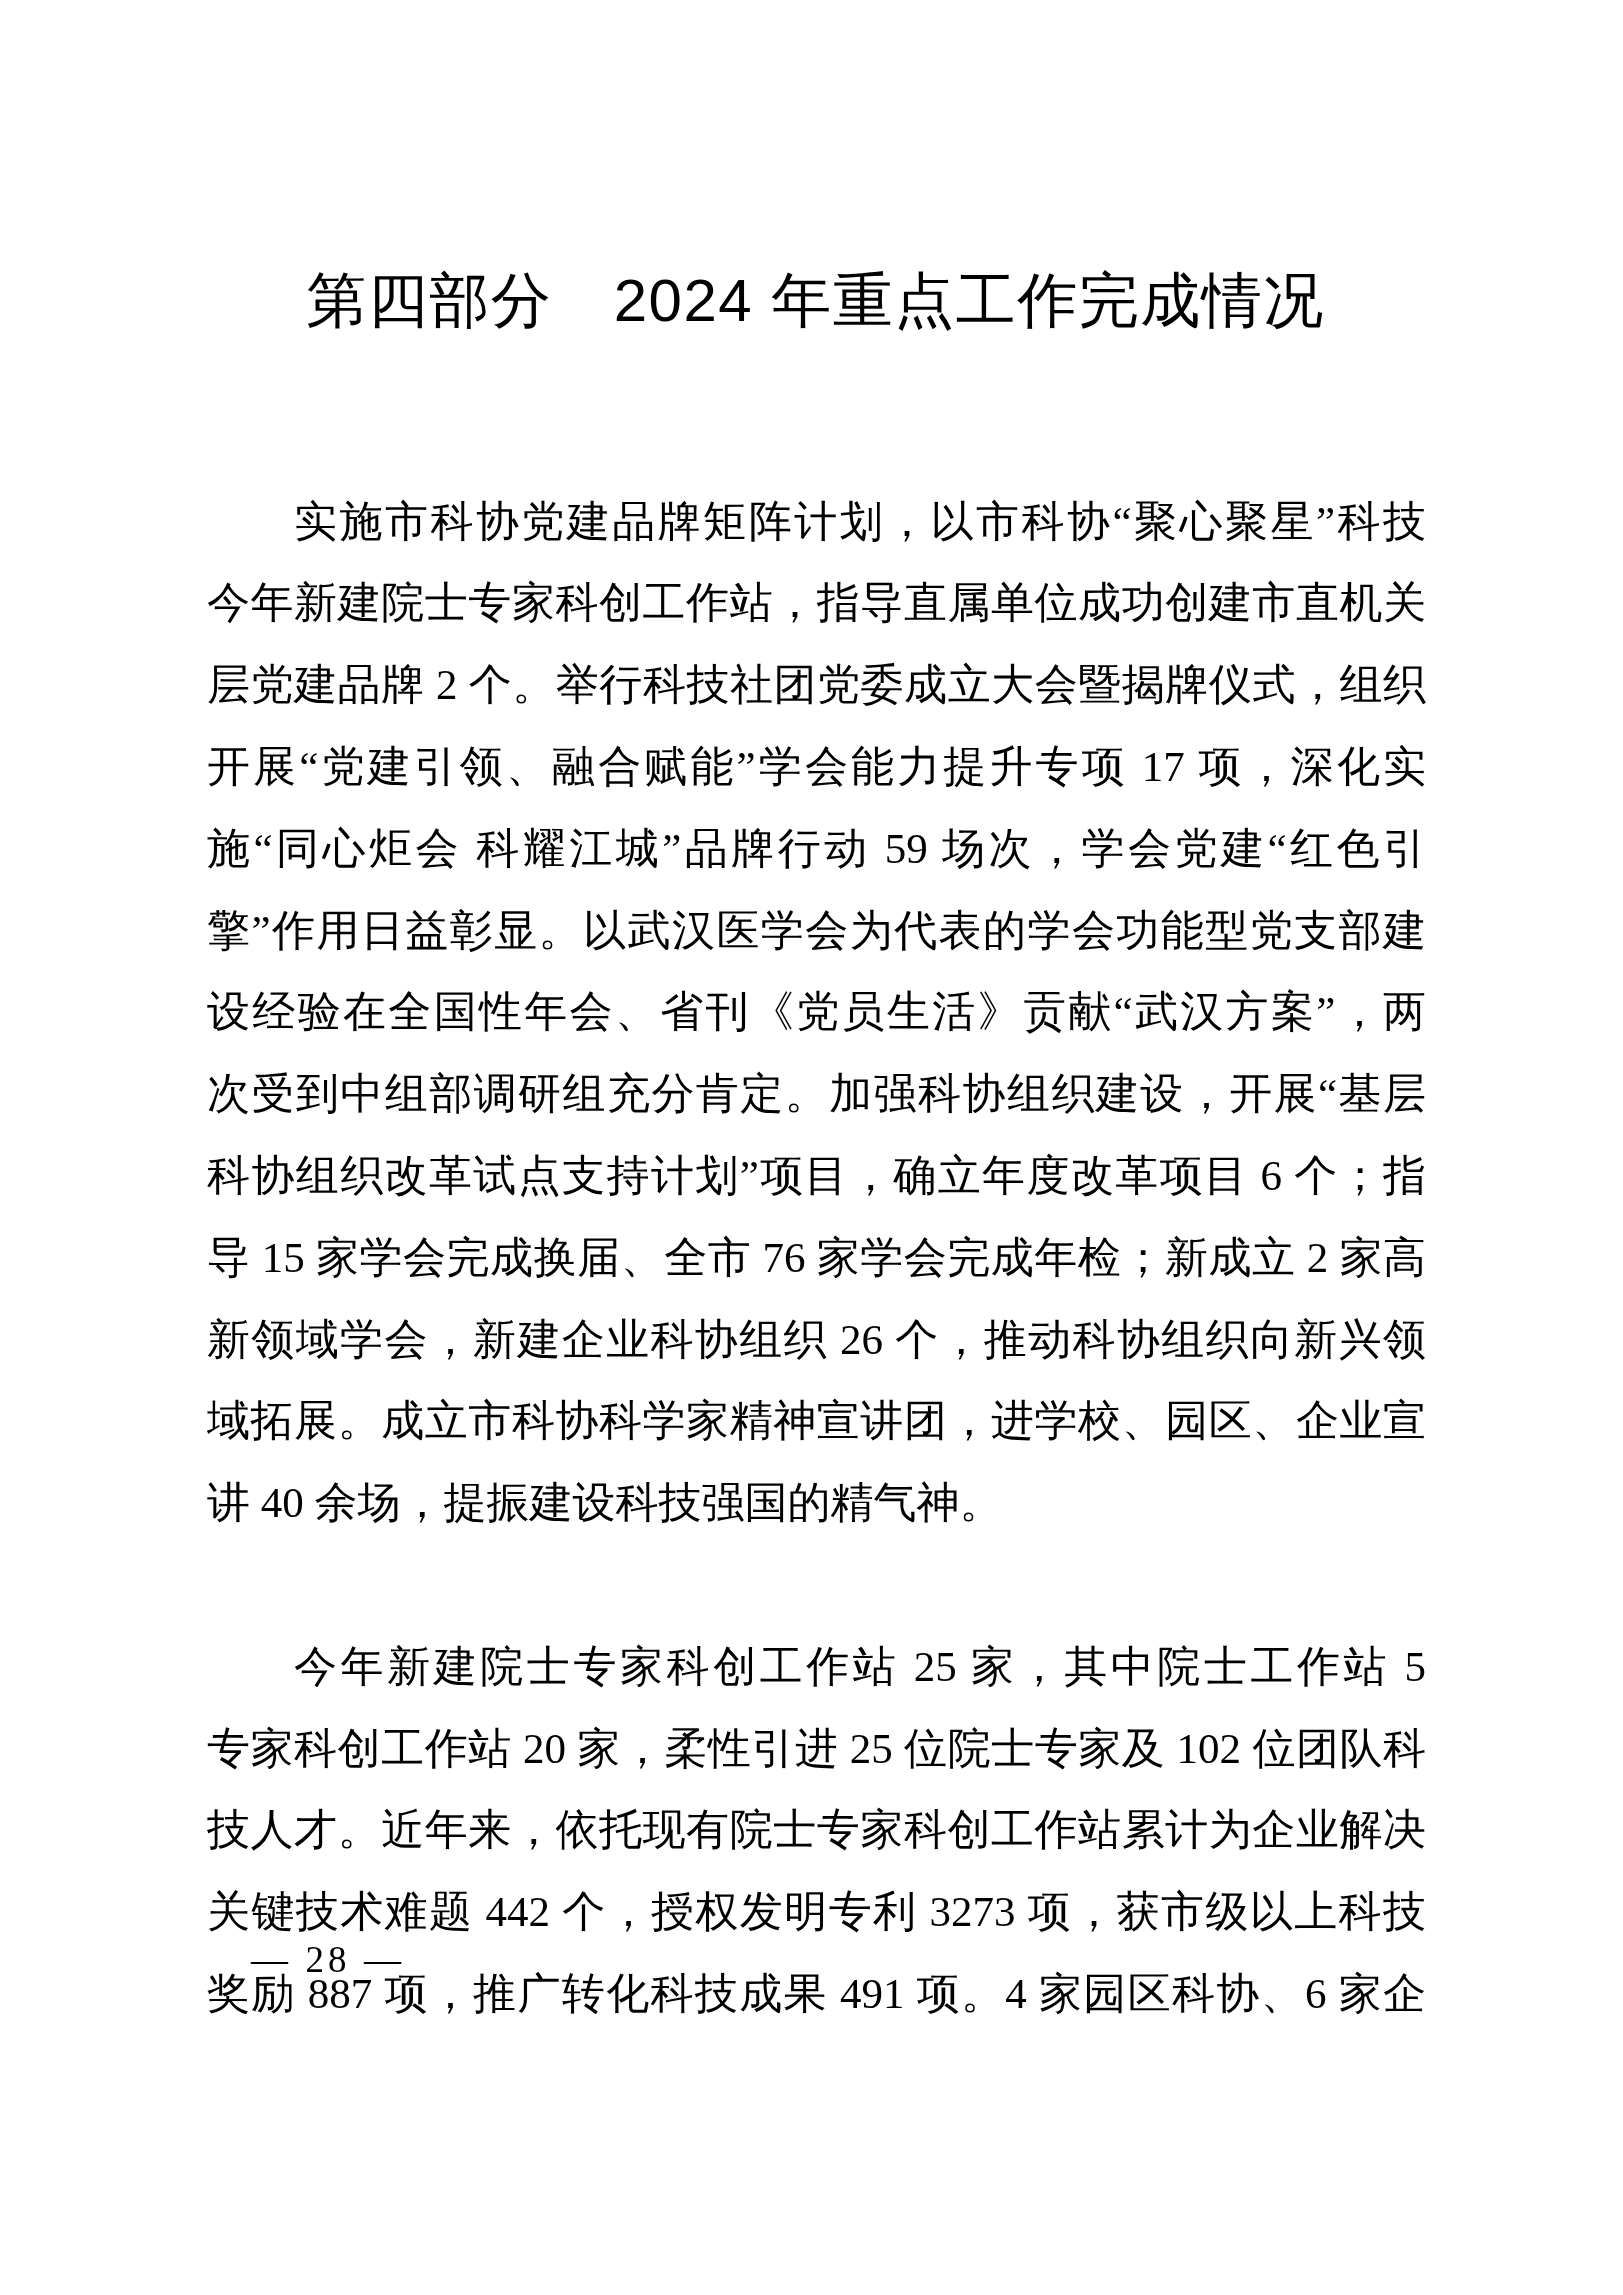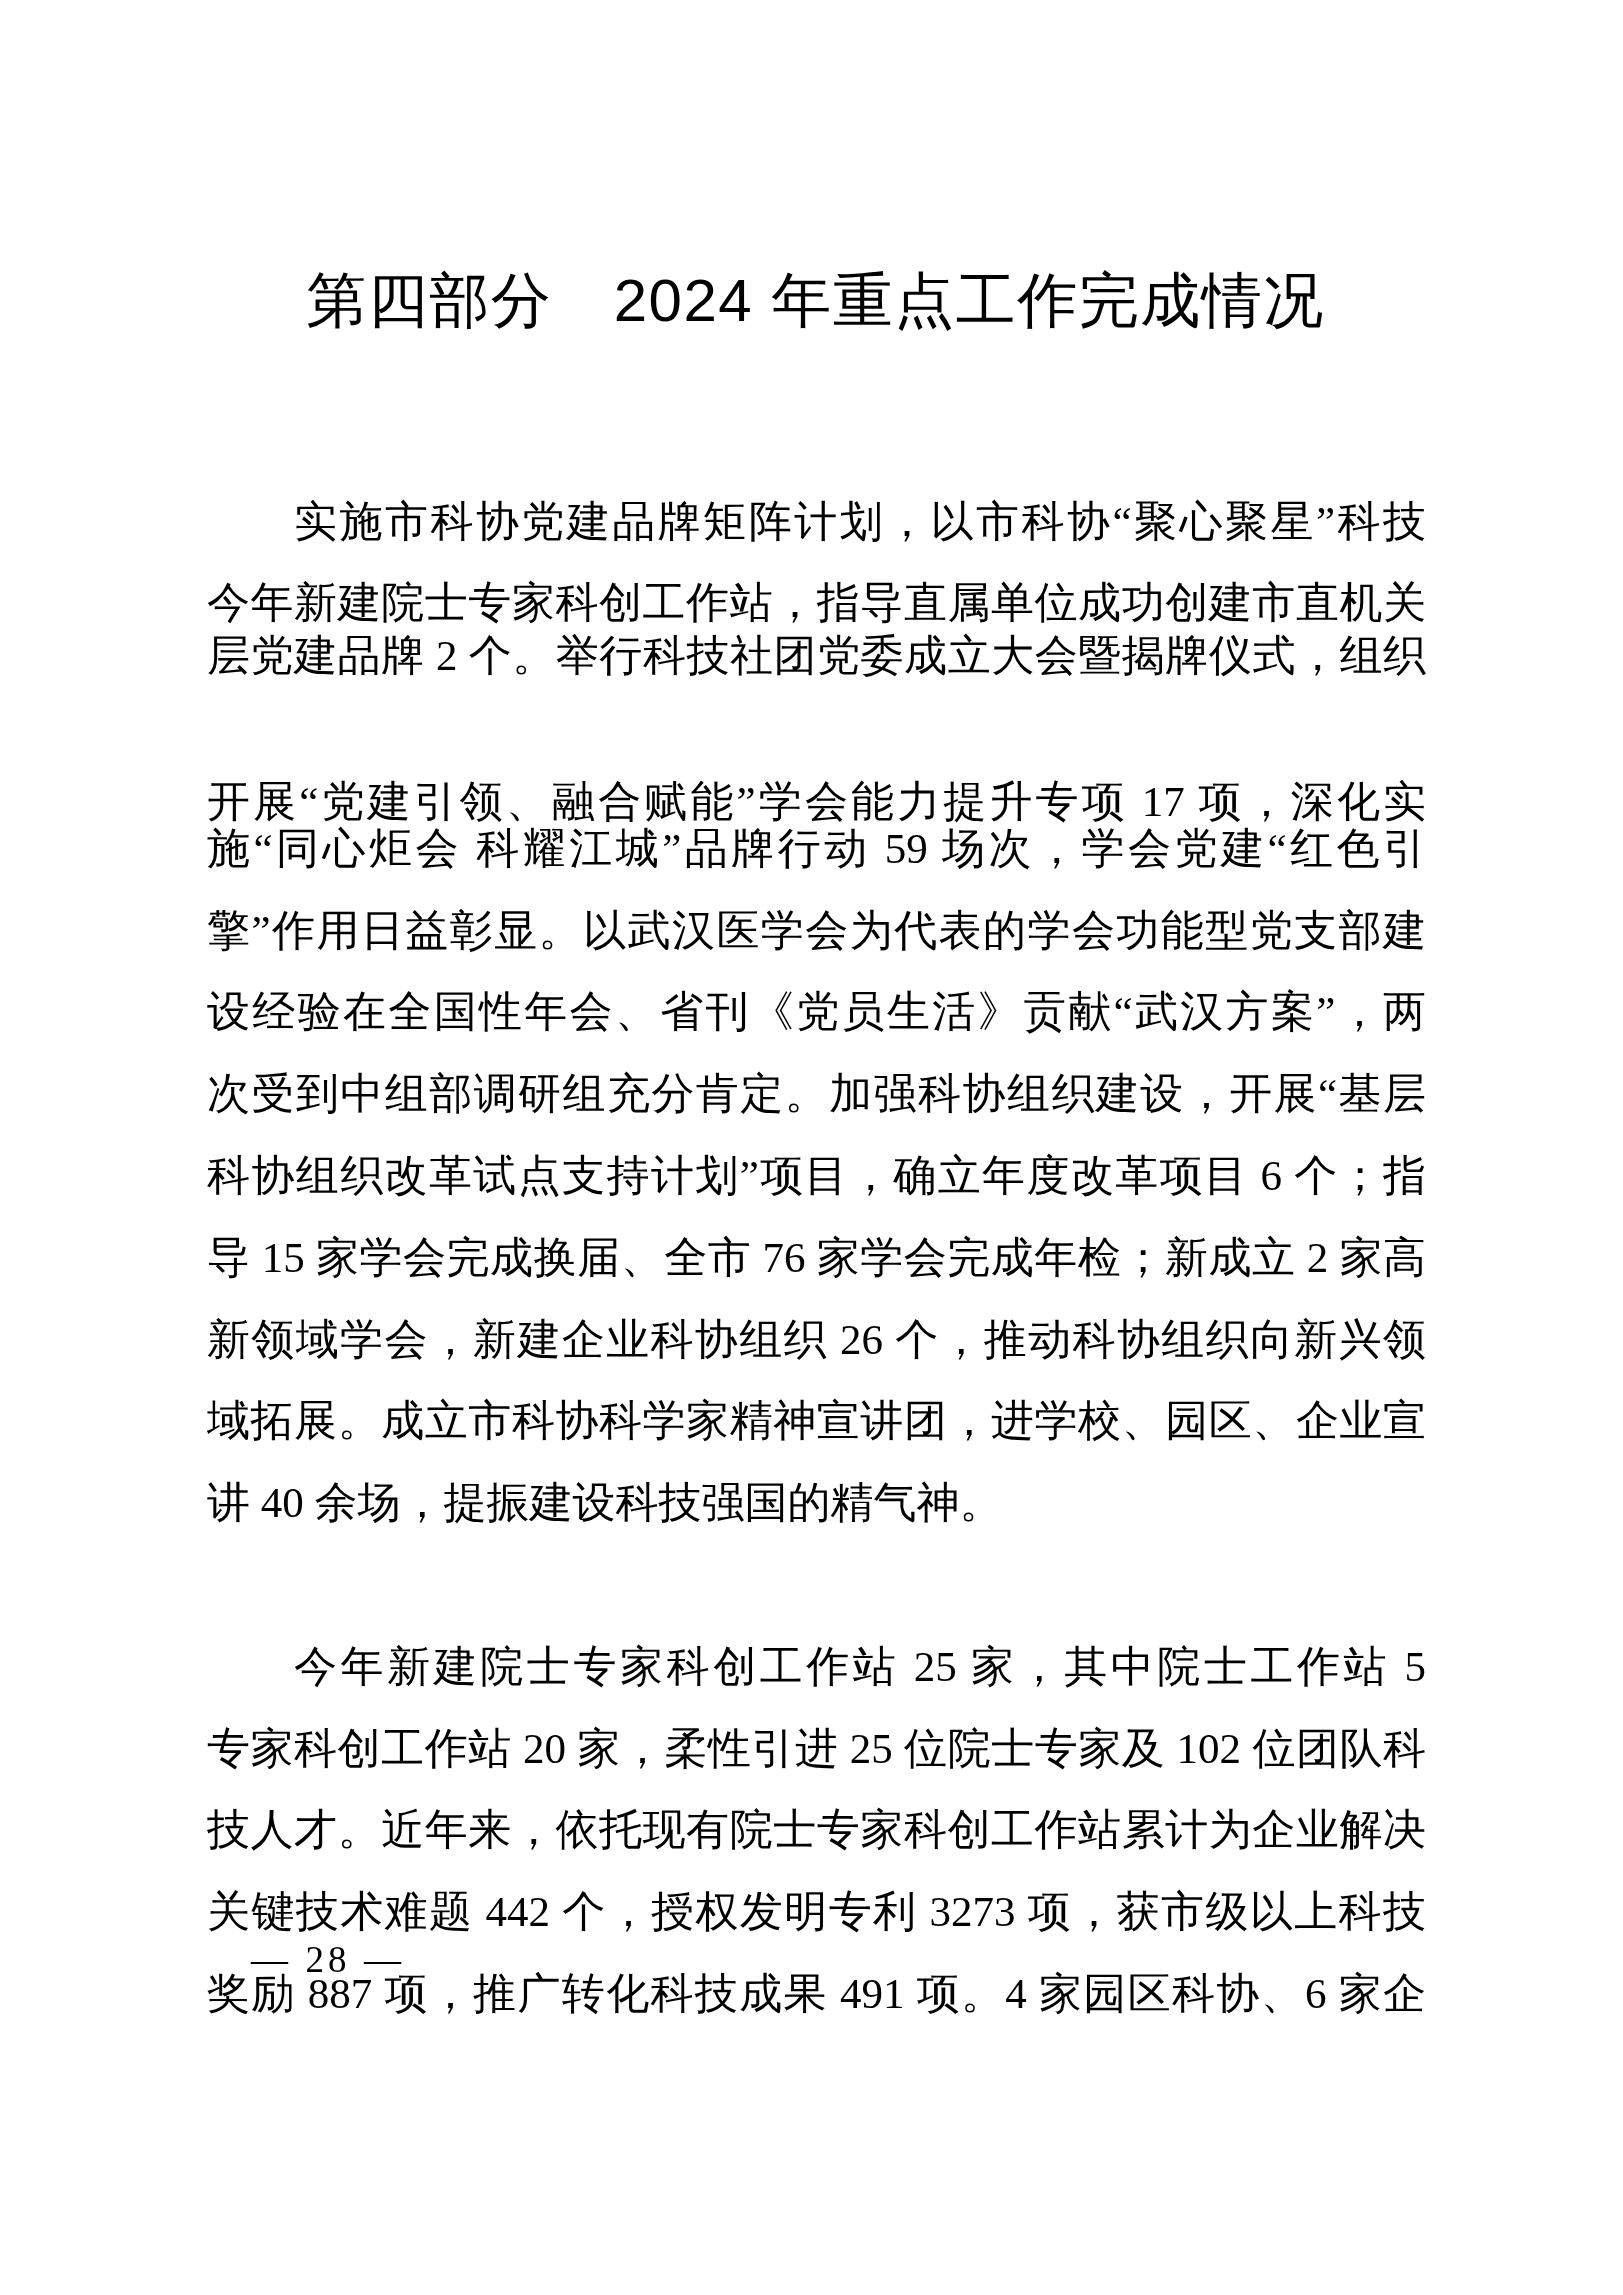--- a/index.html
+++ b/index.html
@@ -76,22 +76,22 @@
 </head>
 <body>
 
 <div class="page">
 
   <div class="doc-title">第四部分　2024 年重点工作完成情况</div>
 
 
   <div class="line indent" style="top:481px">实施市科协党建品牌矩阵计划，以市科协“聚心聚星”科技</div>
   <div class="line" style="top:562px">今年新建院士专家科创工作站，指导直属单位成功创建市直机关基</div>
-  <div class="line" style="top:615px">层党建品牌 2 个。举行科技社团党委成立大会暨揭牌仪式，组织</div>
-  <div class="line" style="top:761px">开展“党建引领、融合赋能”学会能力提升专项 17 项，深化实</div>
+  <div class="line" style="top:644px">层党建品牌 2 个。举行科技社团党委成立大会暨揭牌仪式，组织</div>
+  <div class="line" style="top:726px">开展“党建引领、融合赋能”学会能力提升专项 17 项，深化实</div>
   <div class="line" style="top:808px">施“同心炬会 科耀江城”品牌行动 59 场次，学会党建“红色引</div>
   <div class="line" style="top:890px">擎”作用日益彰显。以武汉医学会为代表的学会功能型党支部建</div>
   <div class="line" style="top:971px">设经验在全国性年会、省刊《党员生活》贡献“武汉方案”，两</div>
   <div class="line" style="top:1053px">次受到中组部调研组充分肯定。加强科协组织建设，开展“基层</div>
   <div class="line" style="top:1135px">科协组织改革试点支持计划”项目，确立年度改革项目 6 个；指</div>
   <div class="line" style="top:1217px">导 15 家学会完成换届、全市 76 家学会完成年检；新成立 2 家高</div>
   <div class="line" style="top:1299px">新领域学会，新建企业科协组织 26 个，推动科协组织向新兴领</div>
   <div class="line" style="top:1380px">域拓展。成立市科协科学家精神宣讲团，进学校、园区、企业宣</div>
   <div class="line para-end" style="top:1462px">讲 40 余场，提振建设科技强国的精气神。</div>
 

